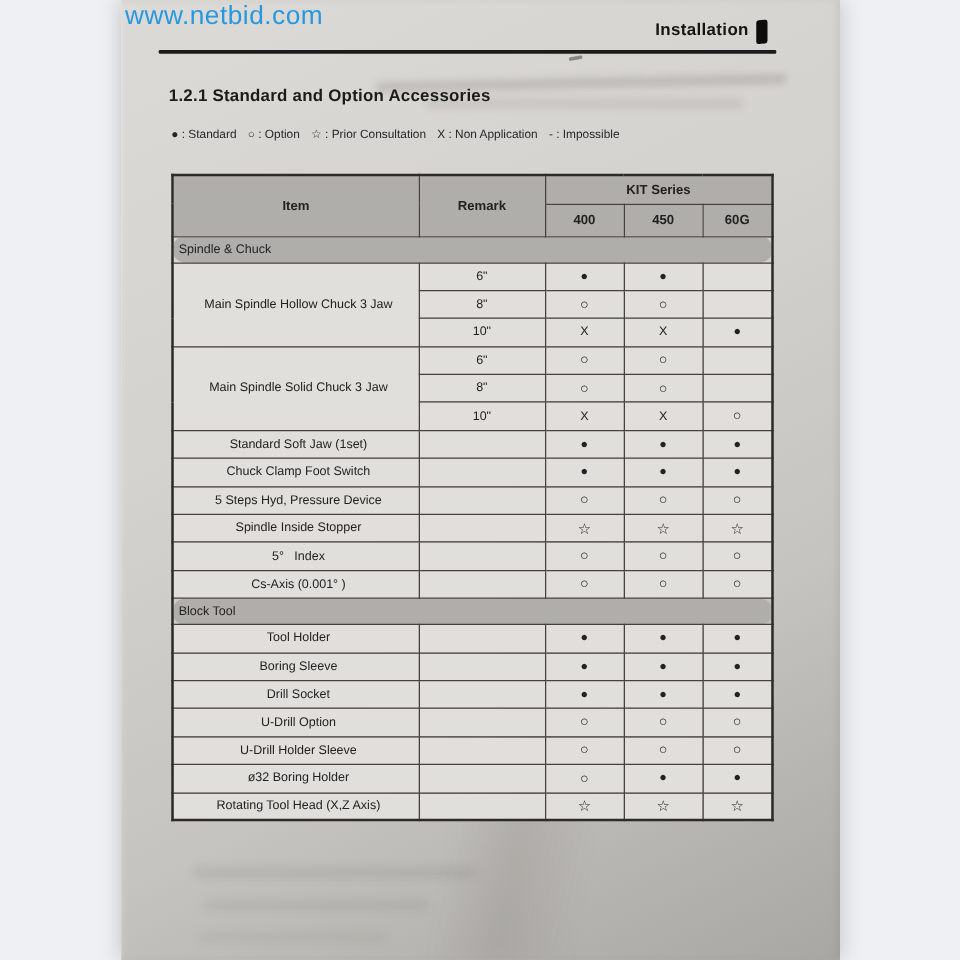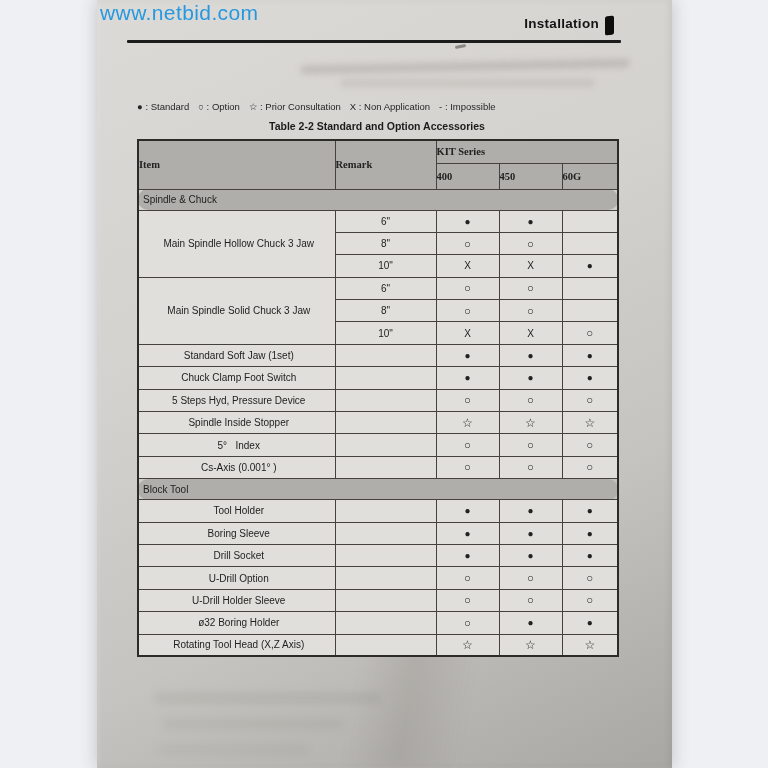--- a/index.html
+++ b/index.html
@@ -40,21 +40,21 @@
 
   .legend { position:absolute; left:40px; top:101px; display:flex; gap:9px; align-items:center;
     font-size:9.5px; color:#262626; white-space:nowrap; }
 
   .table-caption { position:absolute; left:40px; top:120px; width:480px; text-align:center;
     font-size:10.5px; font-weight:bold; color:#1b1b1b; }
 
   table.acc { position:absolute; left:40px; top:139px; width:480px;
     border-collapse:collapse; table-layout:fixed; border:2px solid #2d2b28; }
   table.acc th, table.acc td { border:1px solid #45423e; color:#222; overflow:hidden; }
-  thead th { background:var(--header_cell,#b0aeaa); font-size:10.5px; font-weight:bold; color:#1e1e1e; text-align:left;font-family:Liberation Serif, serif; }
+  thead th { background:var(--header_cell,#b0aeaa); font-size:10.5px; font-weight:bold; color:#1e1e1e; text-align:center; }
   tr.h1 th { height:23px; }
   tr.h2 th { height:26px; }
   td.section { background:var(--header_cell,#b0aeaa); height:21px; font-size:10px;
     text-align:left; padding:1px 4px; color:#1b1b1b;border-radius:10px; }
   tbody td { background:var(--cell,#e1dfdb); height:22.4px; font-size:10px; }
   td.item { text-align:center; padding-left:4px; }
   td.remark { text-align:center; }
   td.val { text-align:center; font-size:11.5px; color:#1c1c1c; }
   td.val.dot { font-size:10px; }
   td.val.star { font-size:12px; }
@@ -76,30 +76,30 @@
     <div class="watermark">www.netbid.com</div>
 
     <div class="page-header">
       <span class="header-title">Installation</span>
       <span class="bookmark"></span>
     </div>
 
     <div class="header-rule"></div>
     <div class="artifact"></div>
 
+    <div class="section-title">1.2.1 Standard and Option Accessories</div>
 
     <div class="legend">
         <span>● : Standard</span>
         <span>○ : Option</span>
         <span>☆ : Prior Consultation</span>
         <span>X : Non Application</span>
         <span>- : Impossible</span>
       </div>
 
-    <div class="table-caption">Table 2-2 Standard and Option Accessories</div>
 
     <table class="acc">
       <colgroup>
         <col style="width:197px">
           <col style="width:101px">
         <col style="width:63px">
           <col style="width:63px">
           <col style="width:56px">
       </colgroup>
       <thead id="thead">

